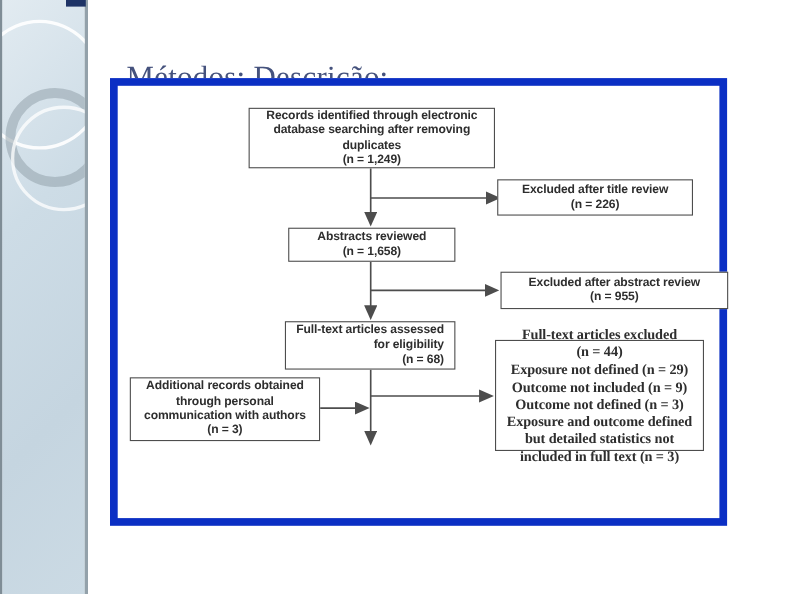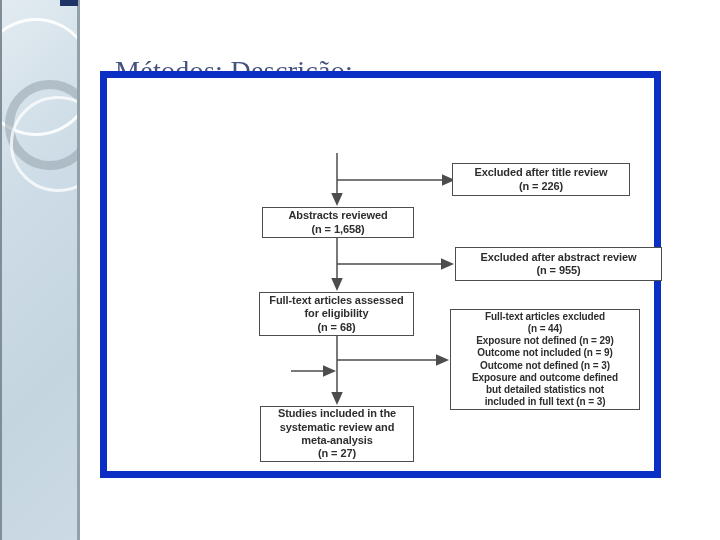--- a/index.html
+++ b/index.html
@@ -57,27 +57,27 @@
     position:absolute;
     border:1.5px solid #4d4d4d;
     background:#ffffff;
     display:flex; align-items:center; justify-content:center;
     text-align:center;
     font-size:11px; font-weight:bold; color:#2e2e2e;
     line-height:1.22;
     white-space:pre-line;
     letter-spacing:-0.1px;
   }
-  .fc-box.small-text { font-size:10px; }
+  .fc-box.small-text { font-size:13px;font-family:Liberation Serif, serif; }
 
   .box-records   { left:119px; top:20px;  width:224px; height:55px; }
   .box-excl-title{ left:345px; top:85px;  width:178px; height:33px; }
   .box-abstracts { left:155px; top:129px; width:152px; height:31px; }
   .box-excl-abs  { left:348px; top:169px; width:207px; height:34px; }
-  .box-fulltext  { left:152px; top:214px; width:155px; height:44px; }
+  .box-fulltext  { left:152px; top:214px; width:155px; height:44px;text-align:right; }
   .box-ft-excl   { left:343px; top:231px; width:190px; height:101px; }
   .box-additional{ left:11px;  top:265px; width:173px; height:58px; }
   .box-included  { left:153px; top:328px; width:154px; height:56px; }
 </style>
 </head>
 <body>
 
 <div class="slide">
 
   <div class="sidebar">
@@ -102,38 +102,42 @@
           <line x1="230" y1="75" x2="230" y2="125" marker-end="url(#ah)"></line>
           <line x1="230" y1="102" x2="345" y2="102" marker-end="url(#ah)"></line>
           <line x1="230" y1="160" x2="230" y2="210" marker-end="url(#ah)"></line>
           <line x1="230" y1="186" x2="344" y2="186" marker-end="url(#ah)"></line>
           <line x1="230" y1="258" x2="230" y2="324" marker-end="url(#ah)"></line>
           <line x1="230" y1="282" x2="339" y2="282" marker-end="url(#ah)"></line>
           <line x1="184" y1="293" x2="226" y2="293" marker-end="url(#ah)"></line>
         </g>
       </svg>
 
+      <div class="fc-box box-records">Records identified through electronic
+database searching after removing
+duplicates
+(n = 1,249)</div>
       <div class="fc-box box-excl-title">Excluded after title review
 (n = 226)</div>
       <div class="fc-box box-abstracts">Abstracts reviewed
 (n = 1,658)</div>
       <div class="fc-box box-excl-abs">Excluded after abstract review
 (n = 955)</div>
       <div class="fc-box box-fulltext">Full-text articles assessed
 for eligibility
 (n = 68)</div>
       <div class="fc-box box-ft-excl small-text">Full-text articles excluded
 (n = 44)
 Exposure not defined (n = 29)
 Outcome not included (n = 9)
 Outcome not defined (n = 3)
 Exposure and outcome defined
 but detailed statistics not
 included in full text (n = 3)</div>
-      <div class="fc-box box-included">Studies included in the
-systematic review and
-meta-analysis
-(n = 27)</div>
+      <div class="fc-box box-additional">Additional records obtained
+through personal
+communication with authors
+(n = 3)</div>
 
     </div>
   </div>
 
 </div>
 
 </body></html>

